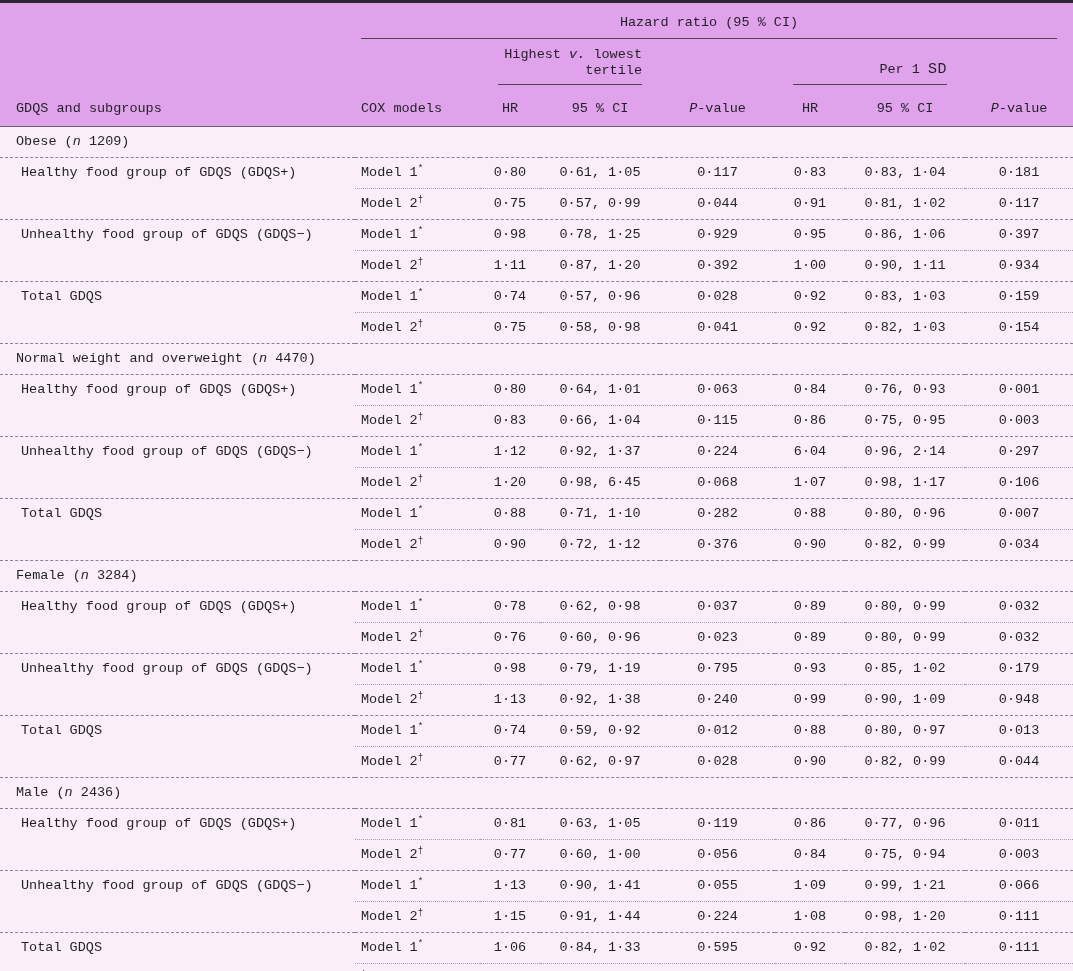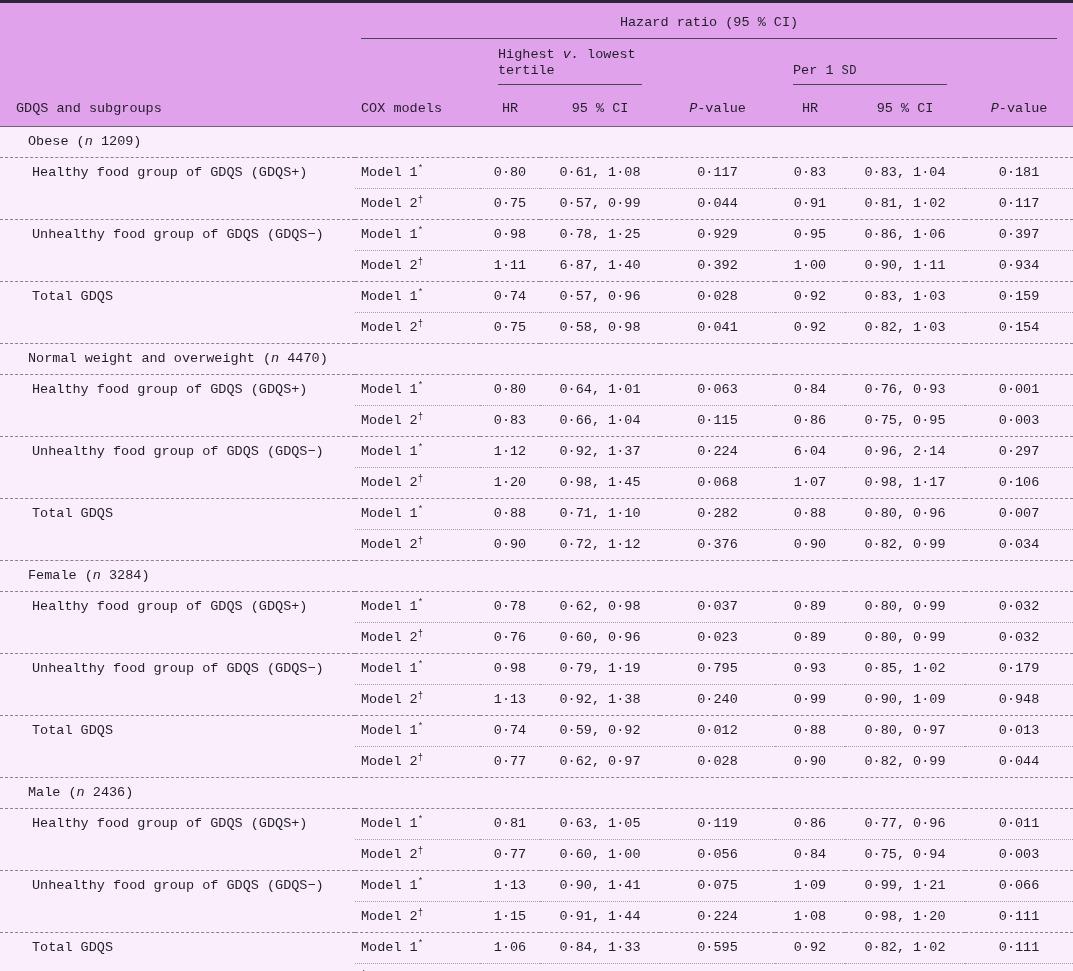--- a/index.html
+++ b/index.html
@@ -35,40 +35,40 @@
   
   tr.hdr-a th{vertical-align:bottom;padding-top:12px;}
   .hazard-wrap{
     text-align:center;
     border-bottom:1px solid #4a4550;
     padding-bottom:7px;
     margin:0 16px 0 6px;
   }
   tr.hdr-b th{vertical-align:bottom;height:46px;}
   .span-head{
-    text-align:left;
+    text-align:right;
     border-bottom:1px solid #4a4550;
     padding-bottom:5px;
     margin:0 18px;
   }
   .span-head .line{display:block;}
   tr.hdr-c th{vertical-align:bottom;height:32px;padding-bottom:9px;}
   tr.hdr-c th.left1{text-align:left;padding-left:16px;margin-left:28px;}
   tr.hdr-c th.left2{text-align:left;padding-left:6px;}
   tr.hdr-c th.ctr{text-align:center;}
   tr.hdr-c th{border-bottom:1px solid var(--hdr-divider);}
 
-  .sc{font-size:12px;letter-spacing:0.5px;}
+  .sc{font-size:15px;letter-spacing:0.5px;}
   i{font-style:italic;}
   sup{font-size:9px;line-height:0;}
 
   
   tbody td{height:30px;vertical-align:middle;}
-  td.section-title{padding-left:28px;}
-  td.group-label{padding-left:32px;vertical-align:top;line-height:30px;}
+  td.section-title{padding-left:16px;}
+  td.group-label{padding-left:21px;vertical-align:top;line-height:30px;}
   td.model-cell{padding-left:6px;}
   td.num{text-align:center;}
 
   tr.section-row td{border-top:1px dashed var(--sep-dashed);}
   tr.section-row.first td{border-top:none;}
   tr.group-first td{border-top:1px dashed var(--sep-dashed);}
   tr.group-second td{border-top:1px dotted var(--sep-dotted);}
 </style>
 </head>
 <body>
@@ -123,21 +123,21 @@
       </tr>
     </thead>
     <tbody id="table-body">
         <tr class="section-row first">
           <td class="section-title" colspan="8"><span>Obese (</span><i>n</i><span> 1209)</span></td>
         </tr>
         <tr class="group-first">
           <td class="group-label" rowspan="2">Healthy food group of GDQS (GDQS+)</td>
           <td class="model-cell"><span>Model 1</span><sup>*</sup></td>
           <td class="num">0·80</td>
-          <td class="num">0·61, 1·08</td>
+          <td class="num">0·61, 1·05</td>
           <td class="num">0·117</td>
           <td class="num">0·83</td>
           <td class="num">0·83, 1·04</td>
           <td class="num">0·181</td>
         </tr>
         <tr class="group-second">
           <td class="model-cell"><span>Model 2</span><sup>†</sup></td>
           <td class="num">0·75</td>
           <td class="num">0·57, 0·99</td>
           <td class="num">0·044</td>
@@ -151,21 +151,21 @@
           <td class="num">0·98</td>
           <td class="num">0·78, 1·25</td>
           <td class="num">0·929</td>
           <td class="num">0·95</td>
           <td class="num">0·86, 1·06</td>
           <td class="num">0·397</td>
         </tr>
         <tr class="group-second">
           <td class="model-cell"><span>Model 2</span><sup>†</sup></td>
           <td class="num">1·11</td>
-          <td class="num">6·87, 1·40</td>
+          <td class="num">0·87, 1·20</td>
           <td class="num">0·392</td>
           <td class="num">1·00</td>
           <td class="num">0·90, 1·11</td>
           <td class="num">0·934</td>
         </tr>
         <tr class="group-first">
           <td class="group-label" rowspan="2">Total GDQS</td>
           <td class="model-cell"><span>Model 1</span><sup>*</sup></td>
           <td class="num">0·74</td>
           <td class="num">0·57, 0·96</td>
@@ -211,21 +211,21 @@
           <td class="num">1·12</td>
           <td class="num">0·92, 1·37</td>
           <td class="num">0·224</td>
           <td class="num">6·04</td>
           <td class="num">0·96, 2·14</td>
           <td class="num">0·297</td>
         </tr>
         <tr class="group-second">
           <td class="model-cell"><span>Model 2</span><sup>†</sup></td>
           <td class="num">1·20</td>
-          <td class="num">0·98, 1·45</td>
+          <td class="num">0·98, 6·45</td>
           <td class="num">0·068</td>
           <td class="num">1·07</td>
           <td class="num">0·98, 1·17</td>
           <td class="num">0·106</td>
         </tr>
         <tr class="group-first">
           <td class="group-label" rowspan="2">Total GDQS</td>
           <td class="model-cell"><span>Model 1</span><sup>*</sup></td>
           <td class="num">0·88</td>
           <td class="num">0·71, 1·10</td>
@@ -323,21 +323,21 @@
           <td class="num">0·056</td>
           <td class="num">0·84</td>
           <td class="num">0·75, 0·94</td>
           <td class="num">0·003</td>
         </tr>
         <tr class="group-first">
           <td class="group-label" rowspan="2">Unhealthy food group of GDQS (GDQS−)</td>
           <td class="model-cell"><span>Model 1</span><sup>*</sup></td>
           <td class="num">1·13</td>
           <td class="num">0·90, 1·41</td>
-          <td class="num">0·075</td>
+          <td class="num">0·055</td>
           <td class="num">1·09</td>
           <td class="num">0·99, 1·21</td>
           <td class="num">0·066</td>
         </tr>
         <tr class="group-second">
           <td class="model-cell"><span>Model 2</span><sup>†</sup></td>
           <td class="num">1·15</td>
           <td class="num">0·91, 1·44</td>
           <td class="num">0·224</td>
           <td class="num">1·08</td>

